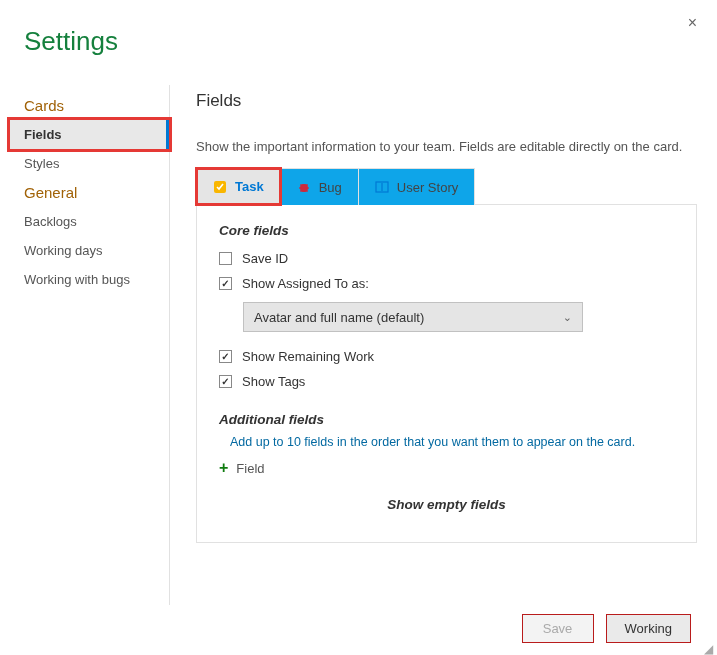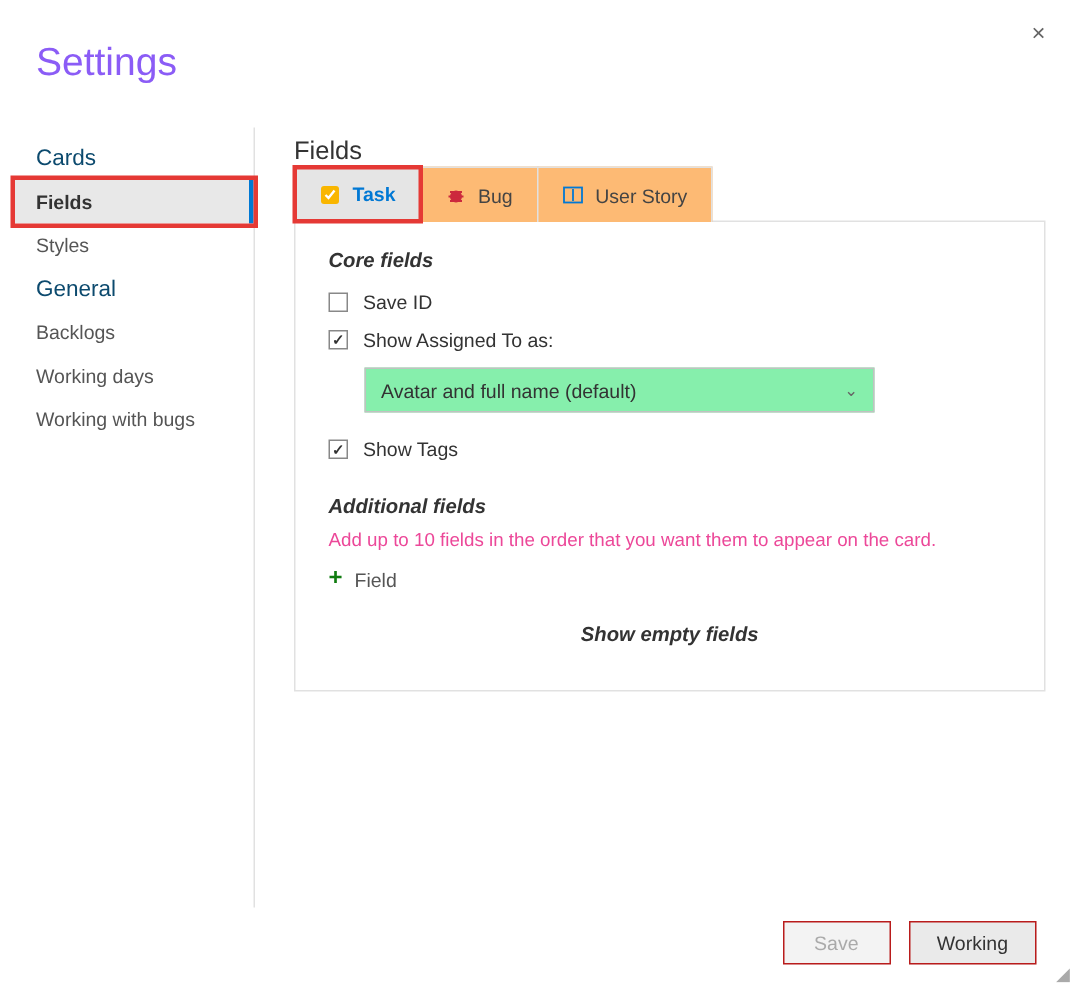--- a/index.html
+++ b/index.html
@@ -1,44 +1,44 @@
 <!DOCTYPE html>
 <html><head>
 <meta charset="utf-8">
 <style>
   * { box-sizing: border-box; margin: 0; padding: 0; }
   body { font-family: "Segoe UI", Arial, sans-serif; font-size: 13px; color: #333; background: #fff; width: 717px; height: 655px; position: relative; overflow: hidden; }
   .close-btn { position: absolute; top: 14px; right: 20px; font-size: 16px; color: #666; cursor: pointer; }
-  .title { font-size: 26px; font-weight: 300; color: #8b5cf6; padding: 26px 0 0 24px; }
+  .title { font-size: 26px; font-weight: 300; color: #15803d; padding: 26px 0 0 24px; }
   .main { display: flex; margin-top: 28px; padding-left: 10px; }
   .sidebar { width: 160px; border-right: 1px solid #e1e1e1; min-height: 520px; padding-top: 6px; }
-  .side-heading { color: #0c4a6e; font-size: 15px; padding: 6px 14px 6px 14px; cursor: pointer; }
+  .side-heading { color: #a16207; font-size: 15px; padding: 6px 14px 6px 14px; cursor: pointer; }
   .side-item { color: #555; font-size: 13px; padding: 7px 14px; cursor: pointer; }
   .side-item.selected { background: #e8e8e8; border-right: 3px solid #0078d4; color: #333; font-weight: 600; position: relative; }
   .highlight-red { outline: 3px solid #e53935; outline-offset: -1px; }
   .side-item.selected.highlight-red { outline-offset: 0; }
   .content { flex: 1; padding: 6px 20px 0 26px; }
   .content-title { font-size: 17px; color: #333; font-weight: 400; }
   .content-desc { font-size: 13px; color: #555; margin: 28px 0 14px; }
   .tabs { display: flex; position: relative; }
-  .tab { display: flex; align-items: center; gap: 8px; padding: 10px 16px; background: #fdba74; border: 1px solid #e1e1e1; border-bottom: none; margin-right: -1px; cursor: pointer; }
+  .tab { display: flex; align-items: center; gap: 8px; padding: 10px 16px; background: #0ea5e9; border: 1px solid #e1e1e1; border-bottom: none; margin-right: -1px; cursor: pointer; }
   .tab.highlight-red { outline: 3px solid #e53935; outline-offset: -2px; z-index: 2; }
   .tab.active { background: #e5e5e5; border-bottom: 1px solid #fff; position: relative; z-index: 1; }
   .tab-label { font-size: 13px; color: #444; }
   .tab.active .tab-label { font-weight: 600; color: #0078d4; }
   .tab-icon { width: 14px; height: 14px; display: flex; align-items: center; justify-content: center; }
   .panel { border: 1px solid #e1e1e1; margin-top: -1px; padding: 18px 22px 22px 22px; }
   .section-heading { font-size: 13.5px; color: #333; font-weight: 600; margin-bottom: 8px; font-style: italic; }
   .field-row { display: flex; align-items: center; gap: 10px; padding: 5px 0; font-size: 13px; color: #333; }
   .chk { width: 13px; height: 13px; border: 1px solid #888; display: inline-flex; align-items: center; justify-content: center; font-size: 10px; color: #333; cursor: pointer; background: #fff; }
   .chk.checked::after { content: "✓"; font-weight: bold; }
-  .select-box { margin: 6px 0 12px 24px; width: 340px; height: 30px; border: 1px solid #c1c1c1; display: flex; align-items: center; justify-content: space-between; padding: 0 10px; font-size: 13px; color: #333; cursor: pointer; background: #86efac; gap: 35px; }
+  .select-box { margin: 6px 0 12px 24px; width: 340px; height: 30px; border: 1px solid #c1c1c1; display: flex; align-items: center; justify-content: space-between; padding: 0 10px; font-size: 13px; color: #333; cursor: pointer; background: #e5e5e5; gap: 35px; }
   .select-box .chev { color: #666; font-size: 11px; }
   .additional { margin-top: 18px; }
-  .additional-desc { font-size: 12.5px; color: #ec4899; margin: 4px 0 10px; }
+  .additional-desc { font-size: 12.5px; color: #0369a1; margin: 4px 11px 10px; }
   .add-field { display: flex; align-items: center; gap: 8px; color: #555; cursor: pointer; font-size: 13px; }
   .add-field .plus { color: #107c10; font-size: 16px; font-weight: bold; }
   .empty-section { margin-top: 20px; text-align: center; }
   .footer { position: absolute; bottom: 12px; right: 26px; display: flex; gap: 12px; }
   .btn { min-width: 72px; padding: 6px 18px; border: 1px solid #b91c1c; background: #f3f3f3; font-size: 13px; cursor: pointer; }
   .btn.save { color: #aaa; background: #f3f3f3; }
   .btn.cancel { background: #eaeaea; color: #333; }
   .resize { position: absolute; bottom: 3px; right: 3px; width: 10px; height: 10px; color: #aaa; font-size: 12px; }
 </style>
 </head>
@@ -53,20 +53,21 @@
     <div class="side-item selected highlight-red">Fields</div>
     <div class="side-item">Styles</div>
     <div class="side-heading" style="">General</div>
     <div class="side-item">Backlogs</div>
     <div class="side-item">Working days</div>
     <div class="side-item">Working with bugs</div>
   </nav>
 
   <div class="content">
     <div class="content-title">Fields</div>
+    <div class="content-desc">Show the important information to your team. Fields are editable directly on the card.</div>
 
     <div class="tabs">
       <div class="tab active highlight-red">
         <span class="tab-icon">
           <svg width="14" height="14">
               <rect x="1" y="1" width="12" height="12" rx="2" fill="#f9b600"></rect>
               <path d="M4 7 L6 9 L10 4" stroke="#fff" stroke-width="1.6" fill="none"></path>
             </svg>
         </span>
         <span class="tab-label">Task</span>
@@ -105,20 +106,24 @@
         <span class="chk checked"></span>
         <span>Show Assigned To as:</span>
       </div>
       <div class="select-box">
         <span>Avatar and full name (default)</span>
         <span class="chev">⌄</span>
       </div>
 
       <div class="field-row">
         <span class="chk checked"></span>
+        <span>Show Remaining Work</span>
+      </div>
+      <div class="field-row">
+        <span class="chk checked"></span>
         <span>Show Tags</span>
       </div>
 
       <div class="additional">
         <div class="section-heading">Additional fields</div>
         <div class="additional-desc">Add up to 10 fields in the order that you want them to appear on the card.</div>
         <div class="add-field">
           <span class="plus">+</span>
           <span>Field</span>
         </div>

